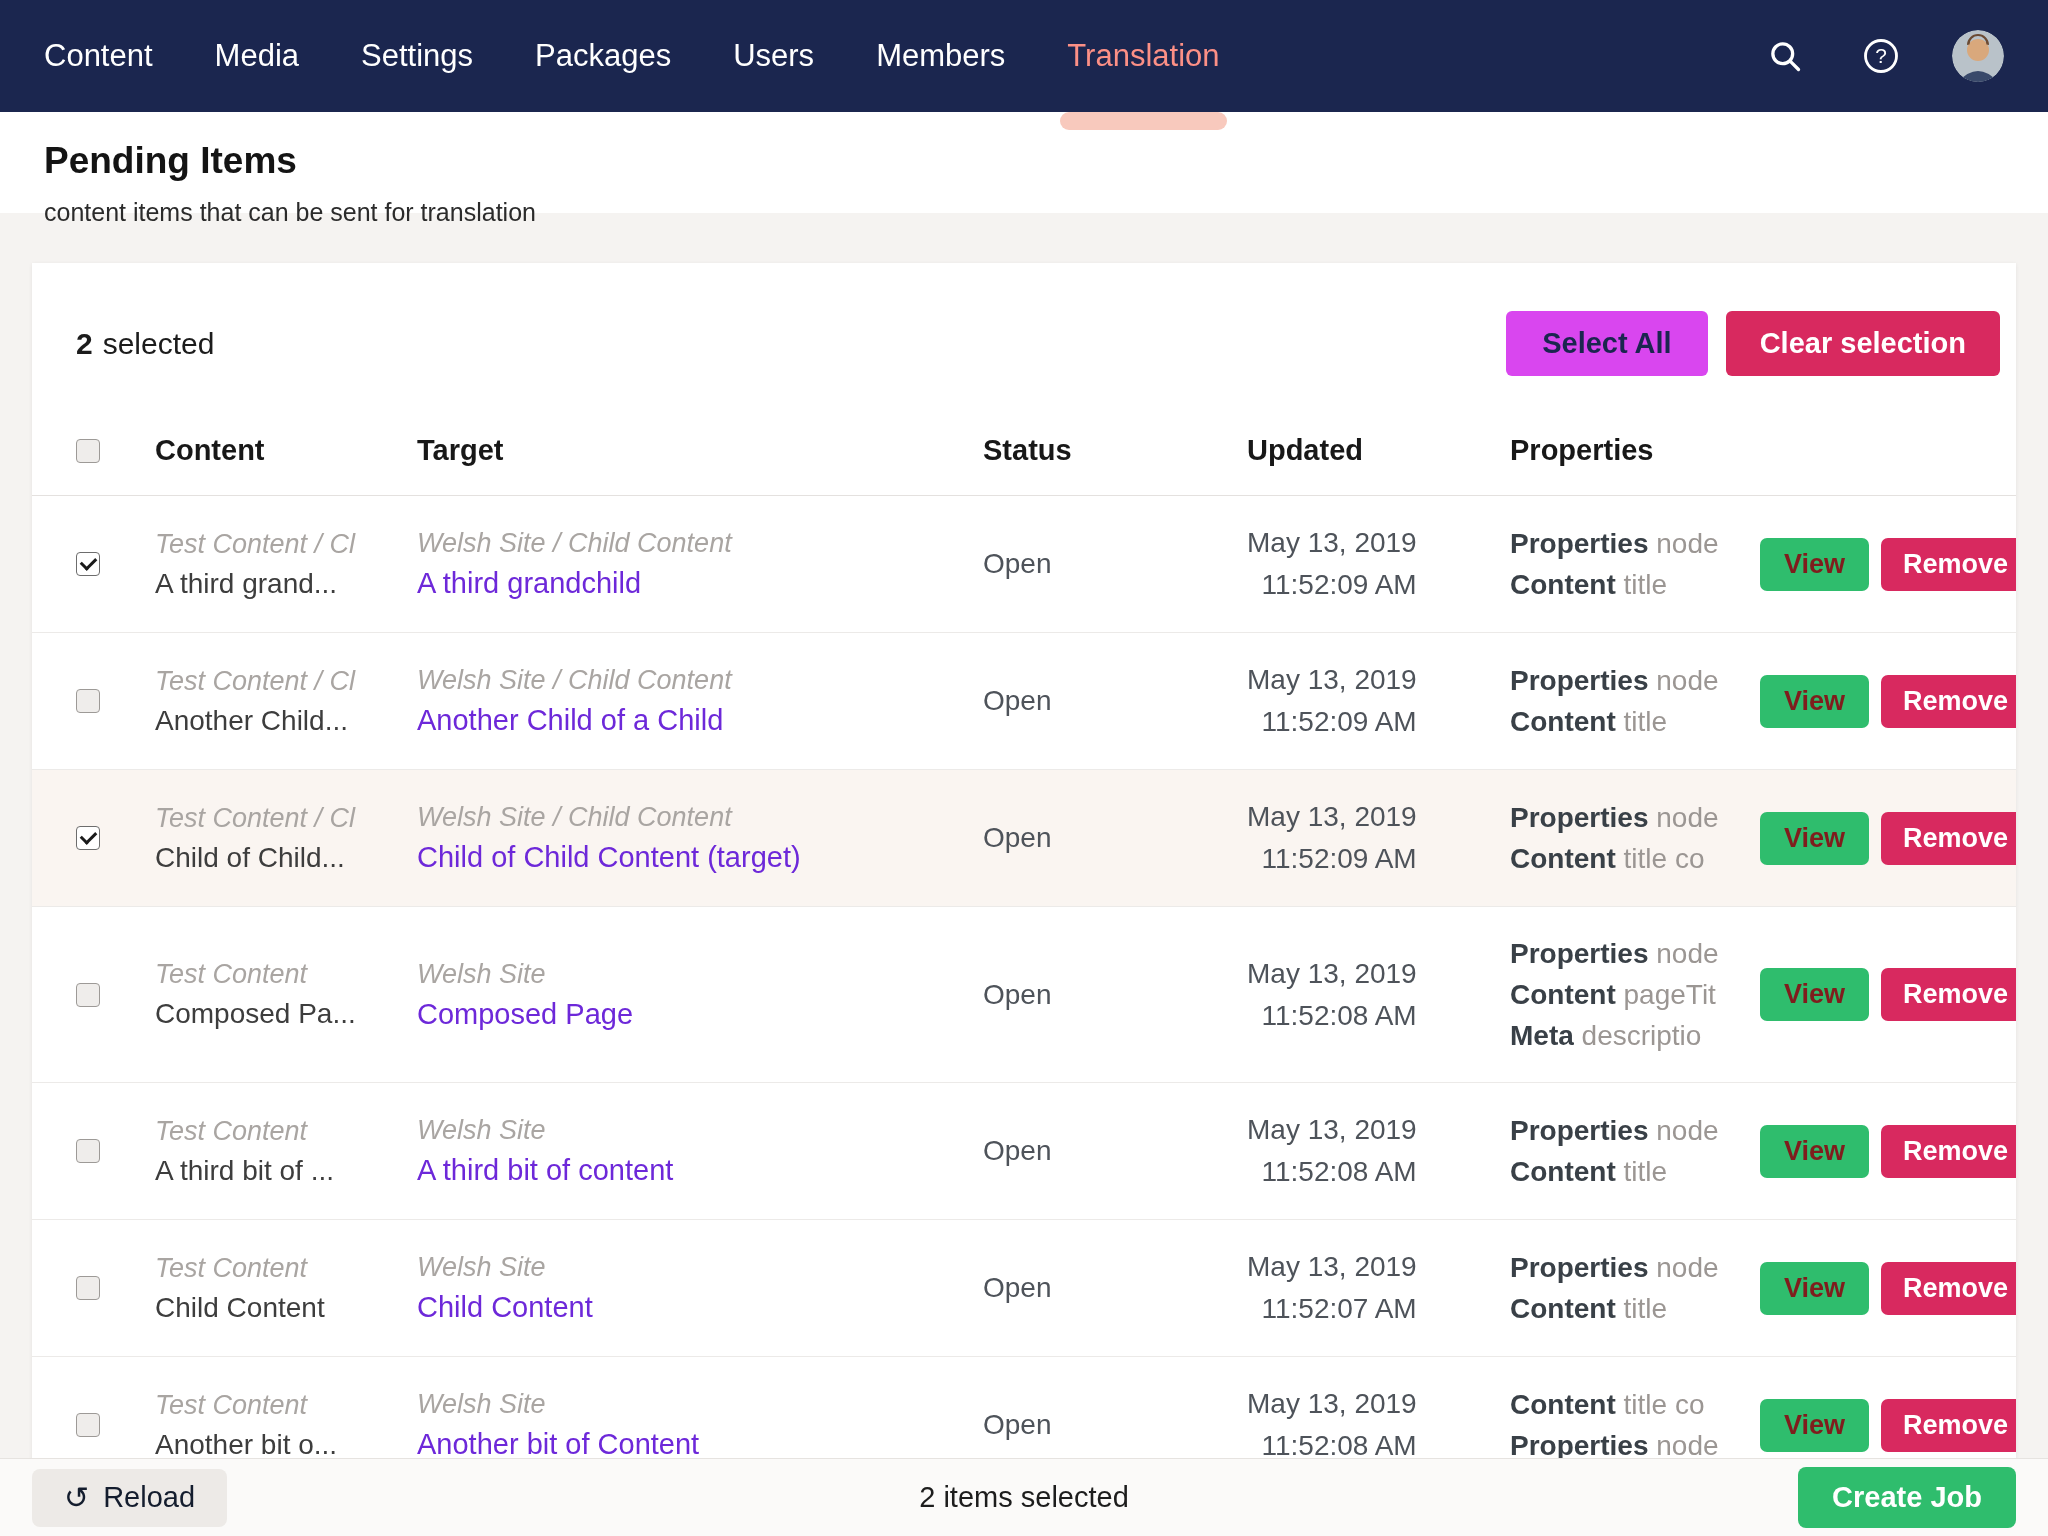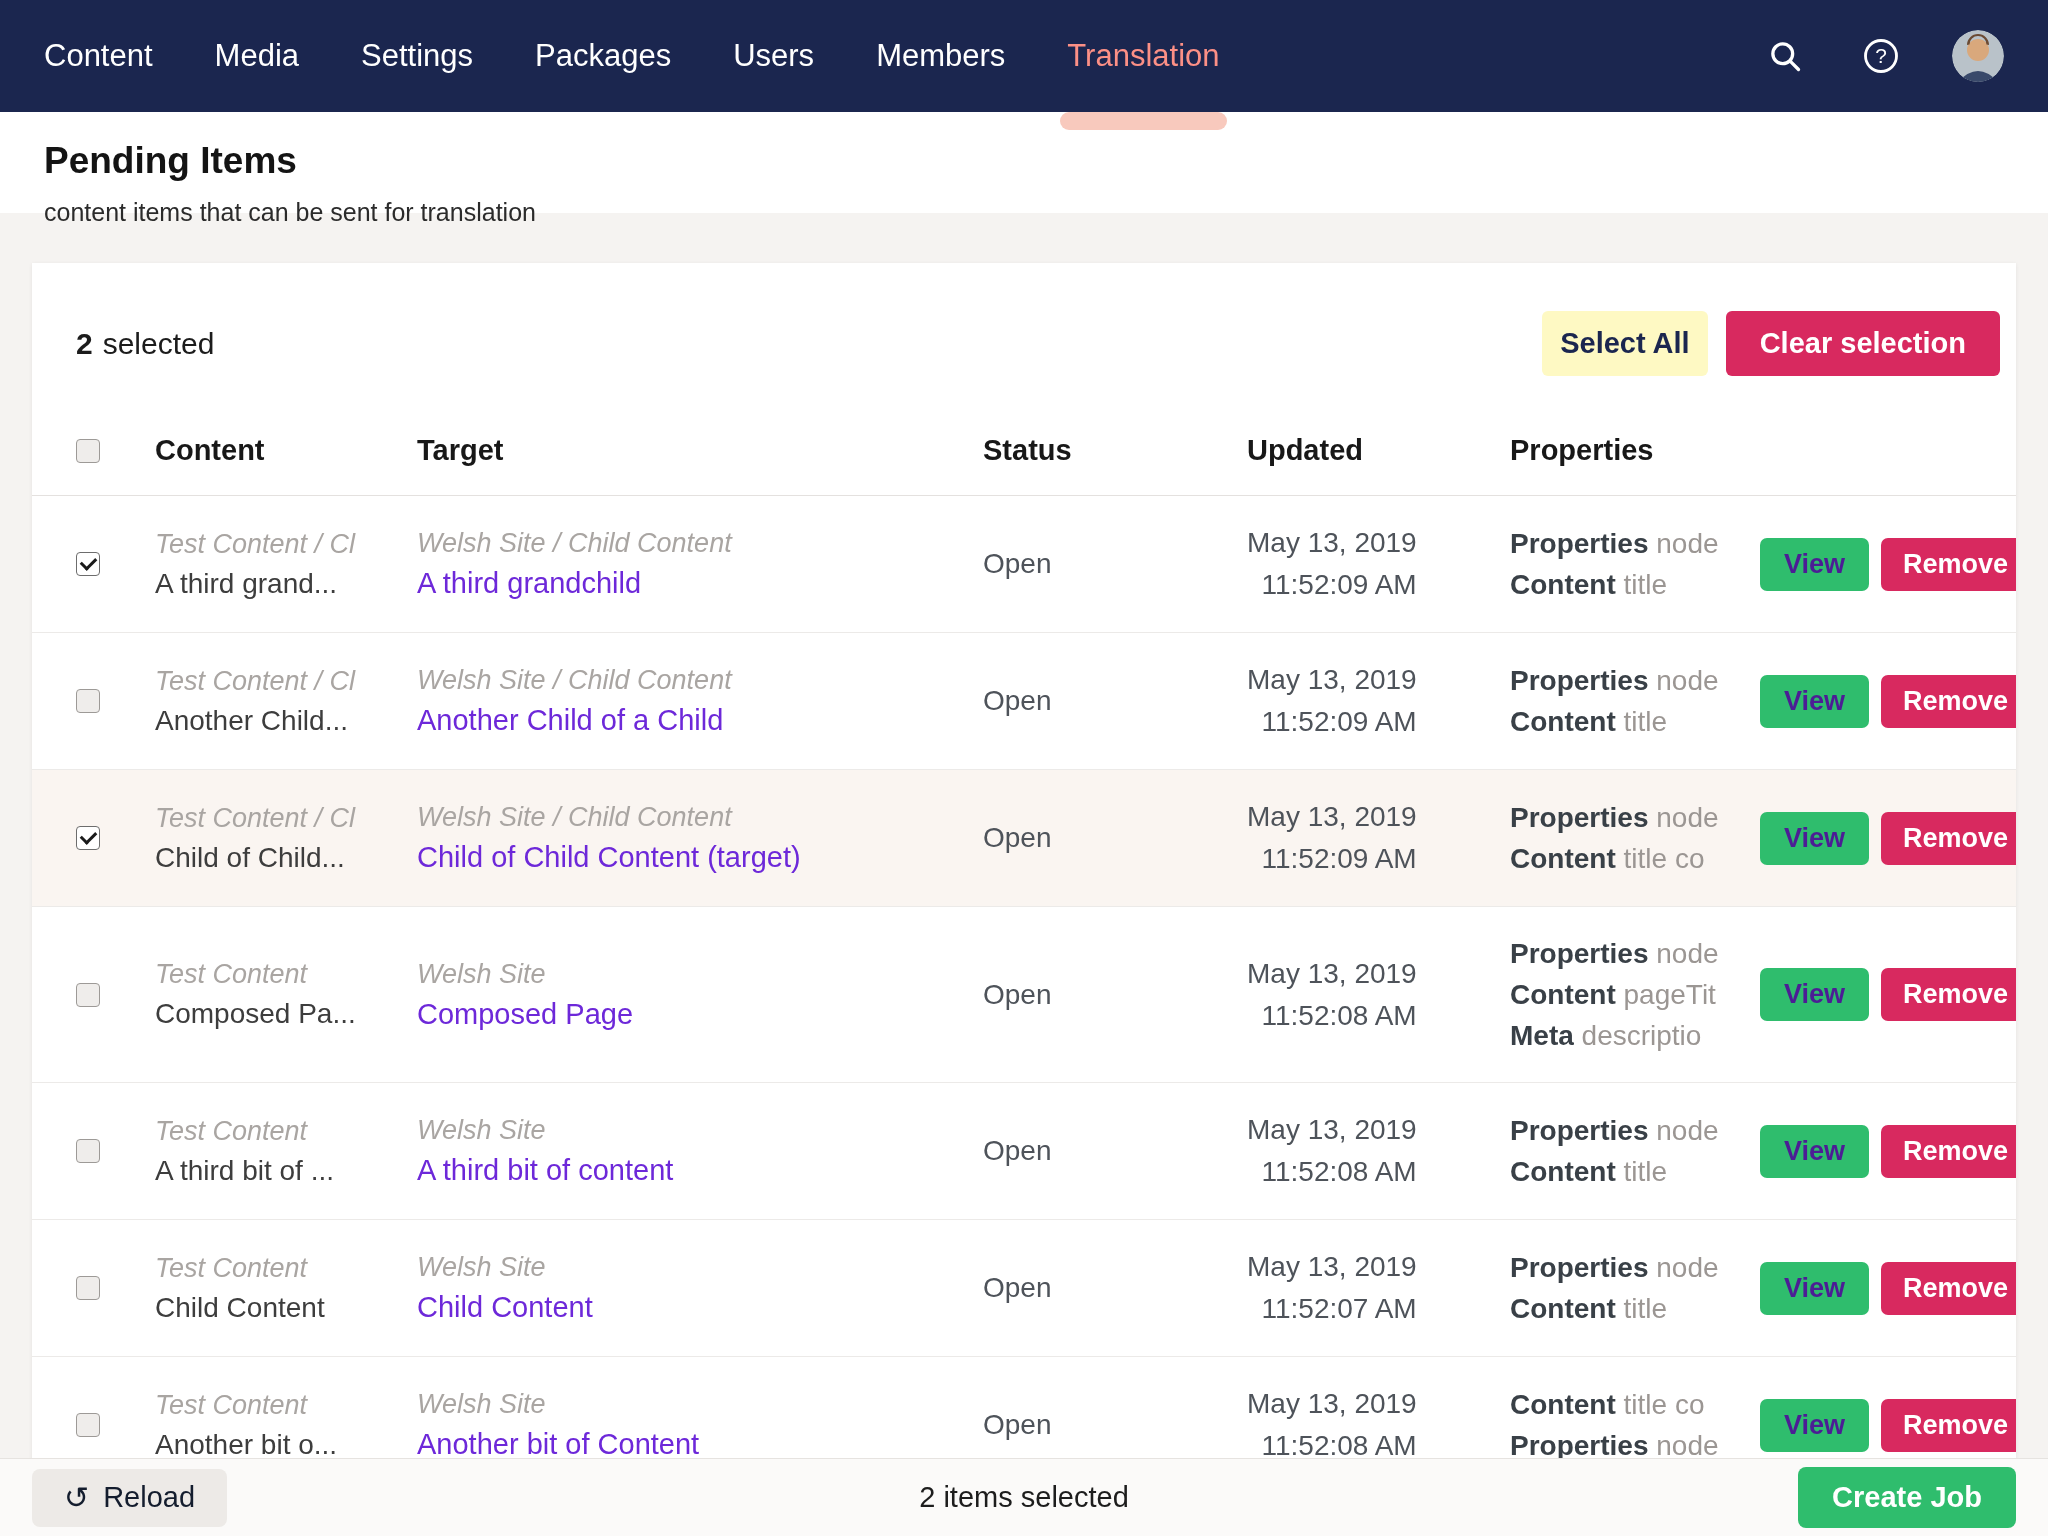--- a/index.html
+++ b/index.html
@@ -23,21 +23,21 @@
 
   
   .main{padding:50px 32px 0;height:1346px}
   .card{background:#ffffff;box-shadow:0 1px 4px rgba(0,0,0,.07);height:100%;overflow:hidden}
 
   .toolbar{display:flex;align-items:center;padding:48px 16px 0 44px}
   .selected-info{font-size:30px;color:#1c1c1c}
   .selected-info b{font-weight:bold;margin-right:10px}
   .toolbar-buttons{margin-left:auto;display:flex;gap:18px}
   .btn{border:none;font-family:inherit;cursor:pointer;border-radius:6px;font-weight:bold;line-height:1}
-  .btn-select-all{background:#fef9c3;color:#1b264f;font-size:29px;padding:18px 18px}
+  .btn-select-all{background:#d946ef;color:#1b264f;font-size:29px;padding:18px 36px}
   .btn-clear{background:#d8295f;color:#ffffff;font-size:29px;padding:18px 34px}
 
   
   .table{margin-top:58px}
   .grid-cols{display:grid;grid-template-columns:123px 262px 566px 264px 263px 250px 1fr;align-items:center}
   .thead{padding:0 16px 28px 0;border-bottom:1px solid #e4e1df}
   .th{font-size:29px;font-weight:bold;color:#181818}
   .trow{border-bottom:1px solid #eceae8;padding:26px 16px 26px 0}
   .trow.row-highlight{background:#faf5f1}
   .checkbox-cell{padding-left:44px}
@@ -47,21 +47,21 @@
   .path{font-style:italic;color:#a9a5a2;font-size:27px;white-space:nowrap;overflow:hidden}
   .content-name{color:#3d3d3d;font-size:28px;margin-top:8px;white-space:nowrap;overflow:hidden}
   .target-name{color:#6d28d9;font-weight:normal;font-size:29px;margin-top:8px;white-space:nowrap;overflow:hidden}
   .status-text,.updated-cell{font-size:28px;color:#4e535a}
   .updated-inner{display:inline-block;text-align:right;line-height:42px}
   .props-cell{overflow:hidden}
   .prop-line{white-space:nowrap;overflow:hidden;line-height:41px;font-size:28px}
   .prop-label{font-weight:bold;color:#394047}
   .prop-value{color:#9b9693}
   .actions{display:flex;gap:12px;justify-content:flex-end}
-  .btn-view{background:#2fbd6d;color:#4c1d95;font-size:27px;padding:13px 24px;border-radius:7px}
+  .btn-view{background:#2fbd6d;color:#7f1d1d;font-size:27px;padding:13px 24px;border-radius:7px}
   .btn-remove{background:#d8295f;color:#fff;font-size:27px;padding:13px 22px;border-radius:7px}
 
   
   .footer{position:absolute;left:0;right:0;bottom:0;height:78px;background:#fbfaf9;border-top:1px solid #e6e3e0;display:flex;align-items:center;padding:0 32px;z-index:20}
   .footer-status{position:absolute;left:0;right:0;text-align:center;font-size:29px;color:#1d1d1d;pointer-events:none}
   .btn-reload{background:#edeae7;color:#141d2e;font-size:29px;font-weight:normal;padding:14px 32px;border-radius:8px;display:flex;align-items:center;gap:14px}
   .reload-glyph{font-size:30px;line-height:1}
   .btn-create{margin-left:auto;background:#2fbd6d;color:#ffffff;font-size:29px;font-weight:bold;padding:16px 34px;border-radius:8px}
 </style>
 </head>

